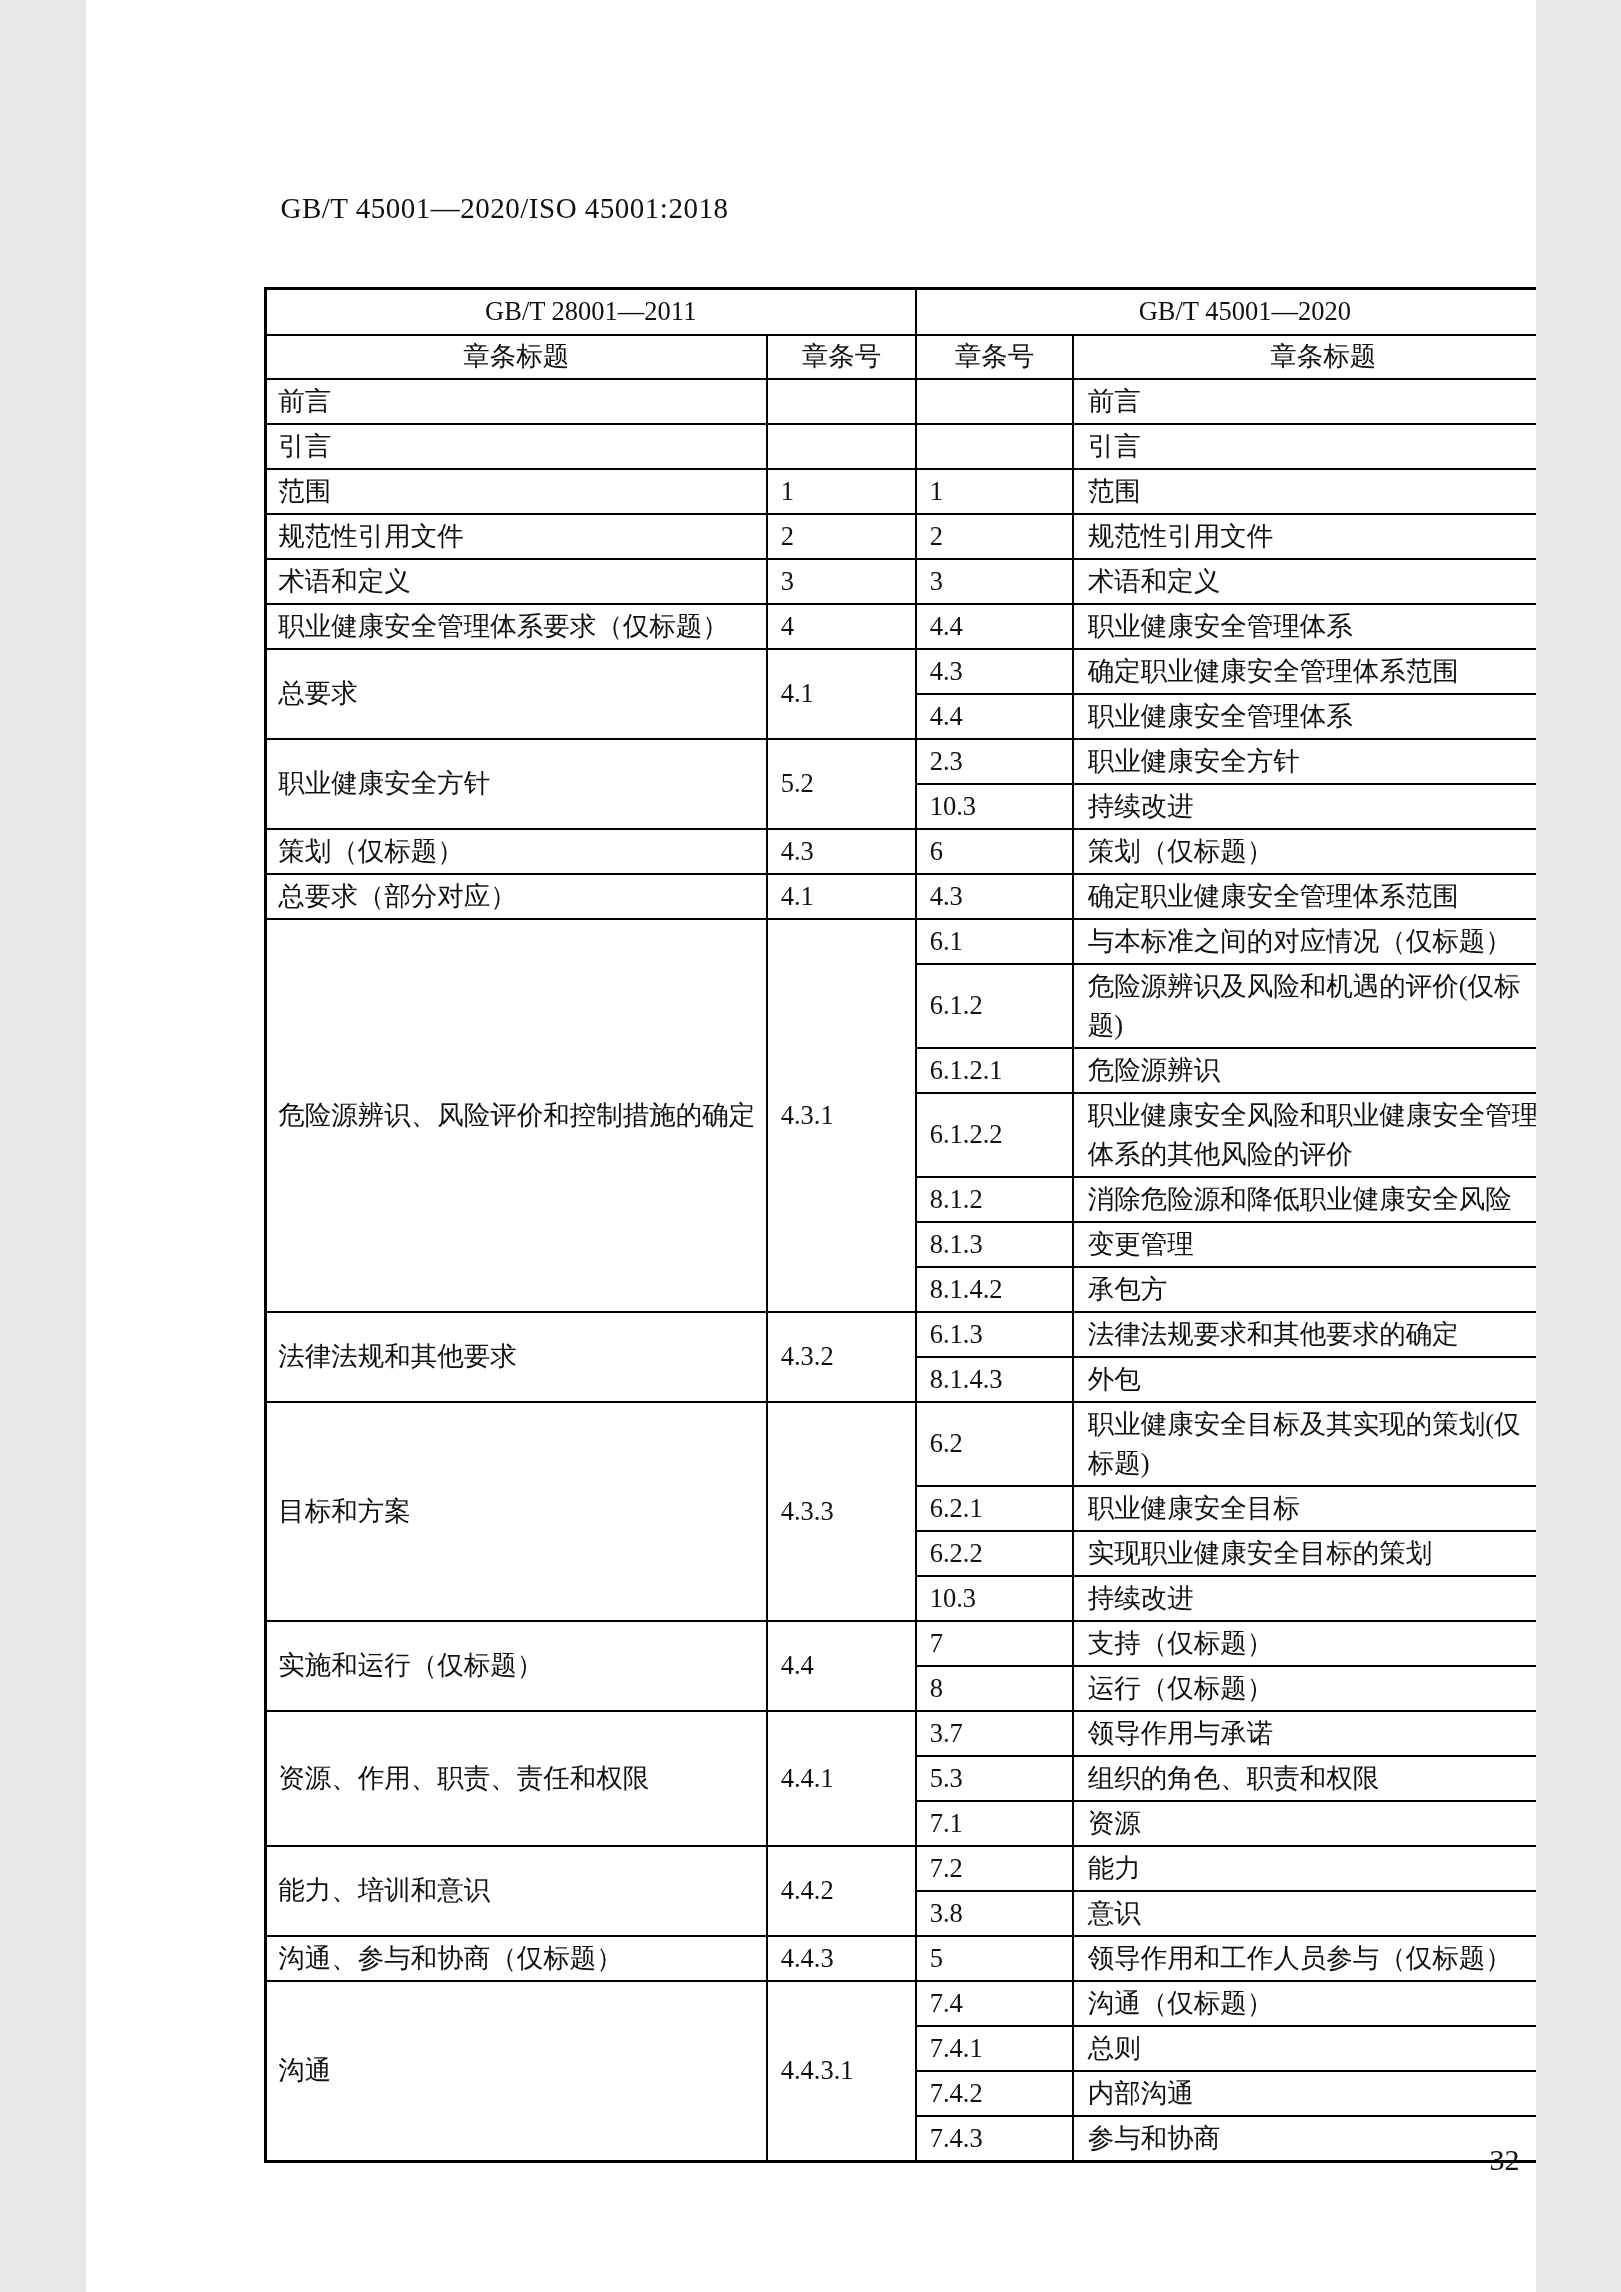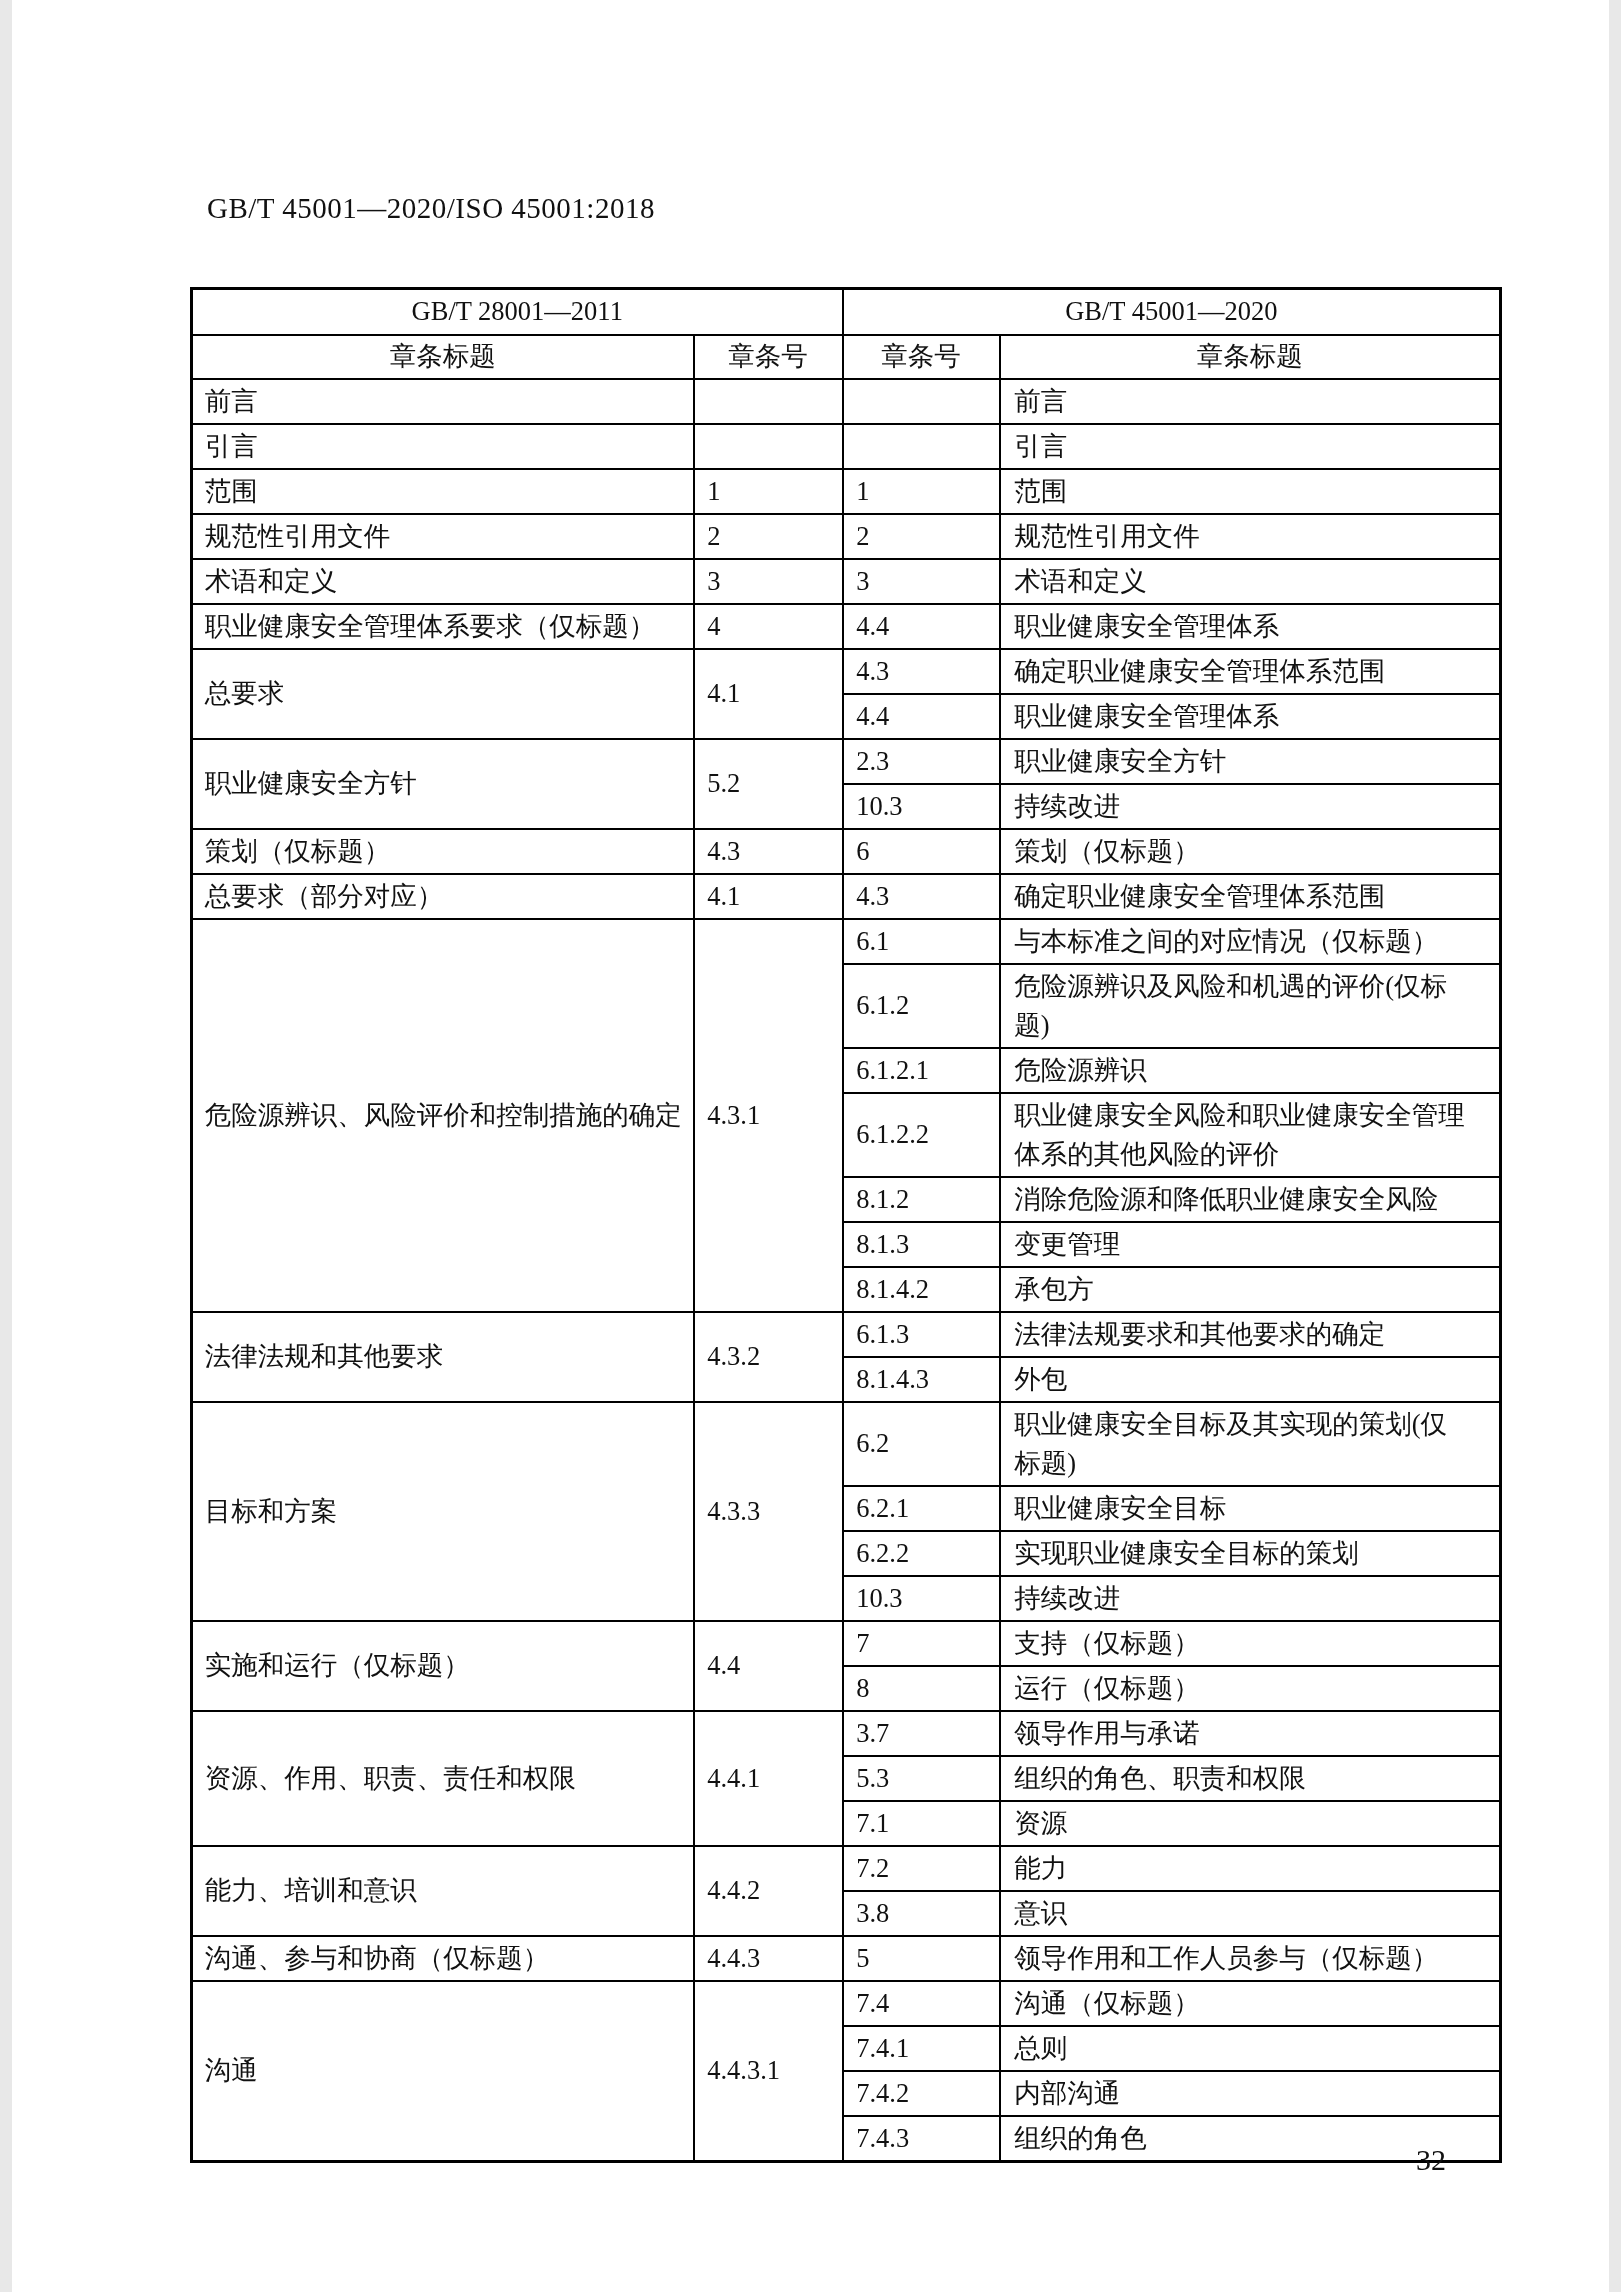--- a/index.html
+++ b/index.html
@@ -2,21 +2,21 @@
 <html><head>
 <meta charset="utf-8">
 <style>
   html, body {
     margin: 0;
     padding: 0;
     background: #e8e8e8;
   }
   .page {
     position: relative;
-    width: 1597px;
+    width: 1450px;
     height: 2293px;
     margin: 0 auto;
     background: #ffffff;
     color: #111111;
     font-family: "Liberation Serif", "DejaVu Serif", serif;
     overflow: hidden;
   }
   .doc-code {
     position: absolute;
     left: 195px;
@@ -274,21 +274,21 @@
         <tr>
           <td class="cell-clause">7.4.1</td>
           <td class="cell-title-right">总则</td>
         </tr>
         <tr>
           <td class="cell-clause">7.4.2</td>
           <td class="cell-title-right">内部沟通</td>
         </tr>
         <tr>
           <td class="cell-clause">7.4.3</td>
-          <td class="cell-title-right">组织的角色</td>
+          <td class="cell-title-right">参与和协商</td>
         </tr>
       </tbody>
   </table>
 
   <div class="page-number">32</div>
 
 </div>
 
 
 </body></html>

